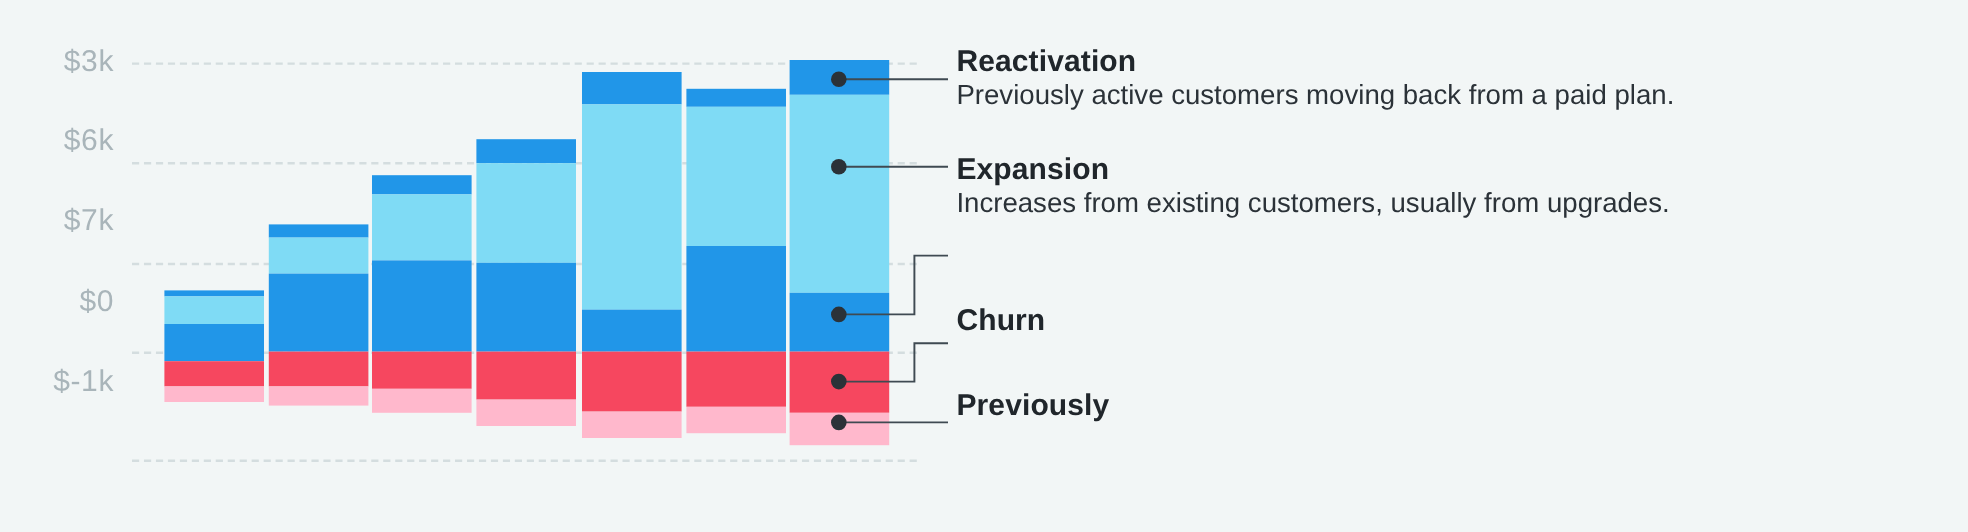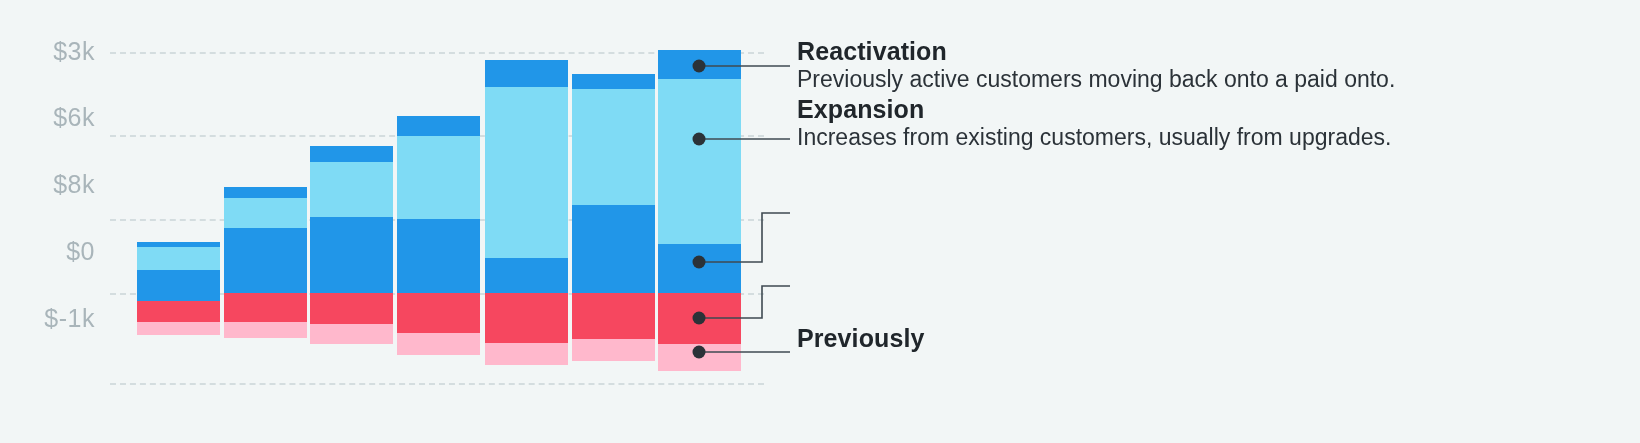--- a/index.html
+++ b/index.html
@@ -118,21 +118,21 @@
     <div class="grid-line" style="top:293px"></div>
     <div class="grid-line" style="top:383px"></div>
 
     <div class="axis-label-wrap" style="top:52px">
       <div class="axis-label" style="top:-15px">$3k</div>
     </div>
     <div class="axis-label-wrap" style="top:118px">
       <div class="axis-label" style="top:-15px">$6k</div>
     </div>
     <div class="axis-label-wrap" style="top:185px">
-      <div class="axis-label" style="top:-15px">$8k</div>
+      <div class="axis-label" style="top:-15px">$7k</div>
     </div>
     <div class="axis-label-wrap" style="top:252px">
       <div class="axis-label" style="top:-15px">$0</div>
     </div>
     <div class="axis-label-wrap" style="top:319px">
       <div class="axis-label" style="top:-15px">$-1k</div>
     </div>
 
     <div class="bar" style="left:137px;top:0;height:443px">
       <div class="seg" style="top:242px;height:5px;background:#2196e8"></div>
@@ -206,30 +206,31 @@
     <circle cx="699" cy="318" r="6.5" fill="#2b3238"></circle>
 
     <path d="M699 352 H790" stroke="#3f4a52" stroke-width="1.6" fill="none"></path>
     <circle cx="699" cy="352" r="6.5" fill="#2b3238"></circle>
   </svg>
 
   <div id="legend">
 
     <div class="legend-item" style="top:38px">
       <div class="legend-title">Reactivation</div>
-      <div class="legend-desc">Previously active customers moving back onto a paid onto.</div>
-    </div>
-
-    <div class="legend-item" style="top:96px">
+      <div class="legend-desc">Previously active customers moving back from a paid plan.</div>
+    </div>
+
+    <div class="legend-item" style="top:128px">
       <div class="legend-title">Expansion</div>
       <div class="legend-desc">Increases from existing customers, usually from upgrades.</div>
     </div>
 
 
     <div class="legend-item" style="top:254px">
+      <div class="legend-title">Churn</div>
     </div>
 
     <div class="legend-item" style="top:325px">
       <div class="legend-title">Previously</div>
     </div>
 
   </div>
 </div>
 
 </body></html>

